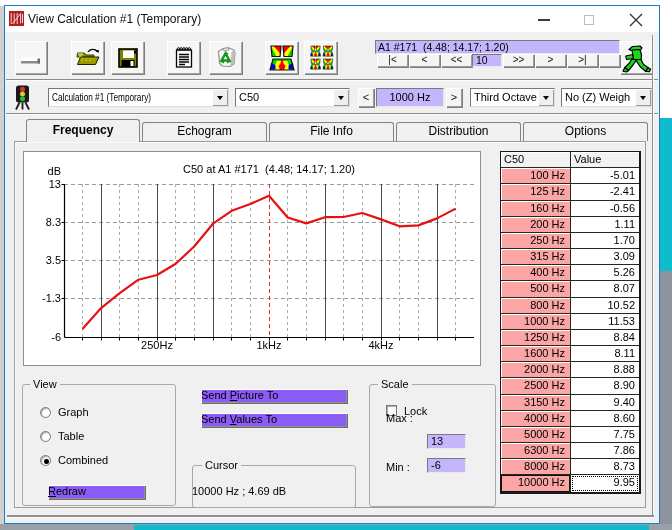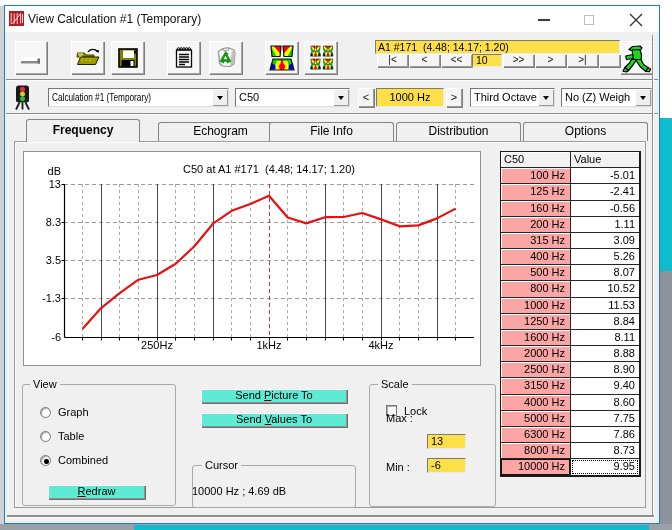--- a/index.html
+++ b/index.html
@@ -2,33 +2,33 @@
 <html><head><meta charset="utf-8"><style>
 *{margin:0;padding:0;box-sizing:border-box}
 body{width:672px;height:530px;overflow:hidden;background:#fff;font-family:"Liberation Sans",sans-serif;-webkit-font-smoothing:antialiased}
 #root{position:absolute;left:0;top:0;width:672px;height:530px}
 .abs{position:absolute}
 .win{left:4px;top:5px;width:656px;height:519px;border:1px solid #1b7cd0;background:#f0f0f0}
 .titlebar{left:5px;top:6px;width:654px;height:26px;background:#fff}
 .title{left:28px;top:12px;font-size:12px;color:#101010;white-space:nowrap}
 .tbtn{top:41px;height:33px;width:33px;background:#f6f6f6;box-shadow:inset 1px 1px 0 #fff,inset -1px -1px 0 #a8a8a8,1px 1px 0 #7e7e7e;display:flex;align-items:center;justify-content:center}
 .rbtn{background:#f4f4f4;box-shadow:inset 1px 1px 0 #fff,inset -1px -1px 0 #9a9a9a,1px 1px 0 #7e7e7e;text-align:center;font-size:10px;color:#111}
-.sunk{background:#fde047;border:1px solid;border-color:#7a7a7a #e9e9e9 #e9e9e9 #7a7a7a;font-size:11px;color:#000;white-space:nowrap;overflow:hidden}
+.sunk{background:#c4b5fd;border:1px solid;border-color:#7a7a7a #e9e9e9 #e9e9e9 #7a7a7a;font-size:11px;color:#000;white-space:nowrap;overflow:hidden}
 .combo{background:#fff;border:1px solid;border-color:#777 #ddd #ddd #777;font-size:11px;color:#000;white-space:nowrap}
 .combo .txt{position:absolute;left:3px;top:2px}
 .cbtn{position:absolute;right:0px;top:0px;bottom:0px;width:16px;background:#efefef;box-shadow:inset 1px 1px 0 #fff,inset -1px -1px 0 #999;display:flex;align-items:center;justify-content:center}
 .arr{width:0;height:0;border-left:3.5px solid transparent;border-right:3.5px solid transparent;border-top:4px solid #000}
 .sep1{left:6px;width:652px;height:1px;background:#8b8b8b}
 .sep2{left:6px;width:652px;height:1px;background:#fdfdfd}
 .tab{top:122px;height:19px;background:#f0f0f0;border:1px solid #848484;border-bottom:none;border-radius:3px 3px 0 0;text-align:center;font-size:12px;color:#000;line-height:17px;z-index:3}
 .tabsel{top:119px;height:23px;line-height:21px;font-weight:bold;z-index:5}
 .panel{left:14px;top:141px;width:632px;height:367px;border:1px solid #9c9c9c;box-shadow:inset 1px 1px 0 #fbfbfb;z-index:1}
 .group{border:1px solid #a9a9a9;border-radius:3px;z-index:6}
 .glabel{position:absolute;top:-7px;background:#f0f0f0;font-size:11px;padding:0 3px;color:#000;white-space:nowrap}
-.btn{background:#5eead4;box-shadow:inset 1px 1px 0 #fff,inset -1px -1px 0 #909090,1px 1px 0 #6f6f6f;font-size:11px;color:#000;text-align:center;z-index:6}
+.btn{background:#8b5cf6;box-shadow:inset 1px 1px 0 #fff,inset -1px -1px 0 #909090,1px 1px 0 #6f6f6f;font-size:11px;color:#000;text-align:left;z-index:6}
 .radio{width:11px;height:11px;border-radius:50%;background:#fff;border:1px solid #777;box-shadow:inset 1px 1px 1px #aaa;z-index:6}
 .rdot{position:absolute;left:3px;top:3px;width:4.5px;height:4.5px;border-radius:50%;background:#000}
 .lab{font-size:11px;color:#000;z-index:6;white-space:nowrap}
 .vtab{left:500px;top:151px;width:141px;background:#fff;border:1px solid #1a1a1a;border-right-width:2px;border-bottom-width:2px;z-index:6;font-size:11px}
 .tr{display:flex;height:16.18px;border-bottom:1px solid #262626;line-height:15px}
 .tr:last-child{border-bottom:none}
 .fc{width:70px;background:#fca5a5;border-right:1px solid #262626;text-align:right;padding-right:5px;box-shadow:inset 1px 1px 0 #fff}
 .vc{flex:1;background:#fff;text-align:right;padding-right:4px}
 .hd .fc,.hd .vc{text-align:left;padding-left:3px;background:#f2f2f2;box-shadow:inset 1px 1px 0 #fff}
 </style></head>
@@ -191,21 +191,21 @@
     </div>
 <div class="abs combo" style="left:561px;top:88px;width:91px;height:19px">
       <span class="txt">No (Z) Weigh</span>
       <span class="cbtn">
         <span class="arr"></span>
       </span>
     </div>
 
 <div class="abs panel"></div>
 <div class="abs tab tabsel" style="left:26px;width:114px">Frequency</div>
-<div class="abs tab" style="left:158px;width:125px">Echogram</div>
+<div class="abs tab" style="left:142px;width:125px">Echogram</div>
 <div class="abs tab" style="left:269px;width:125px">File Info</div>
 <div class="abs tab" style="left:396px;width:125px">Distribution</div>
 <div class="abs tab" style="left:523px;width:125px">Options</div>
 
 <div class="abs" style="left:23px;top:151px;width:458px;height:215px;border:1px solid #909090;background:#fff;z-index:6">
 <svg width="456" height="213" viewBox="0 0 456 213" style="font-family:'Liberation Sans',sans-serif">
 <g stroke="#ababab" stroke-width="1" stroke-dasharray="3,3">
 <path d="M58.5 32 V185 M95.5 32 V185 M114.5 32 V185 M151.5 32 V185 M170.5 32 V185 M207.5 32 V185 M226.5 32 V185 M263.5 32 V185 M282.5 32 V185 M319.5 32 V185 M338.5 32 V185 M375.5 32 V185 M394.5 32 V185 M431.5 32 V185"></path>
 </g>
 <g stroke="#9a9a9a" stroke-width="1" stroke-dasharray="4,3">
@@ -250,20 +250,24 @@
       </div>
 <div class="tr">
         <div class="fc">160 Hz</div>
         <div class="vc">-0.56</div>
       </div>
 <div class="tr">
         <div class="fc">200 Hz</div>
         <div class="vc">1.11</div>
       </div>
 <div class="tr">
+        <div class="fc">250 Hz</div>
+        <div class="vc">1.70</div>
+      </div>
+<div class="tr">
         <div class="fc">315 Hz</div>
         <div class="vc">3.09</div>
       </div>
 <div class="tr">
         <div class="fc">400 Hz</div>
         <div class="vc">5.26</div>
       </div>
 <div class="tr">
         <div class="fc">500 Hz</div>
         <div class="vc">8.07</div>

